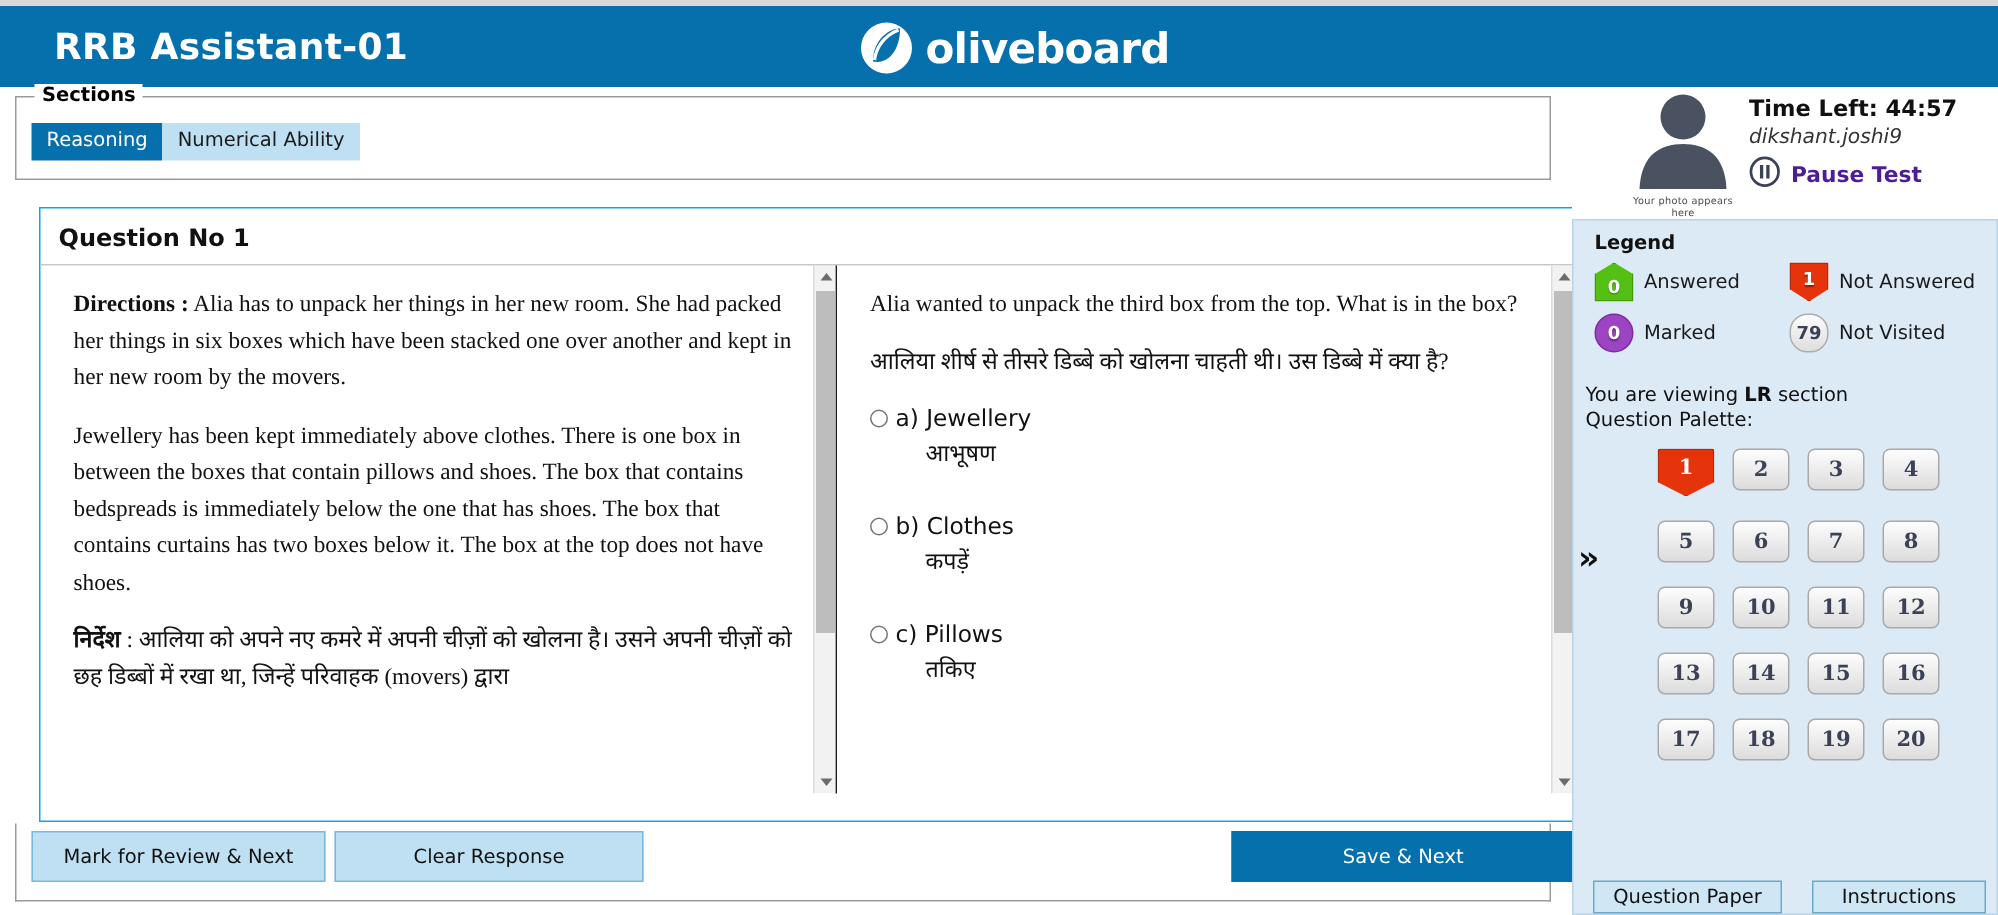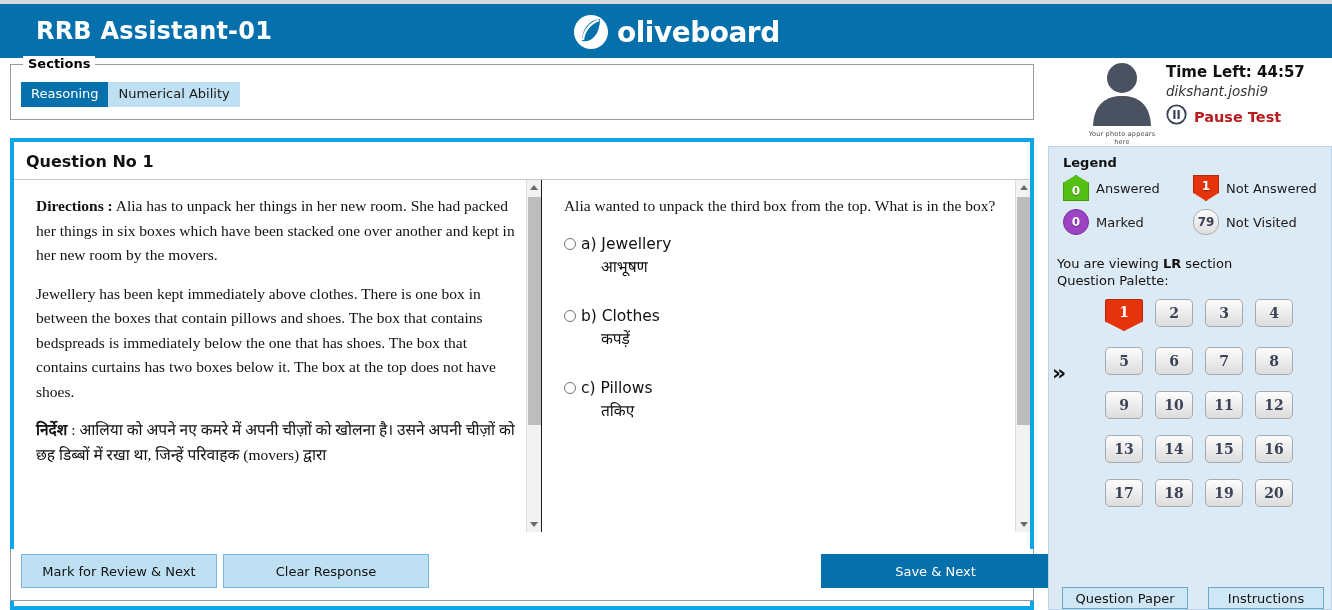--- a/index.html
+++ b/index.html
@@ -63,23 +63,23 @@
     padding: 4px 10px 5px 10px;
     cursor: pointer;
     border: none;
     line-height: 16px;
   }
   .tab.active { background: #0670ad; color: #ffffff; }
   .tab.inactive { background: #bfe0f2; color: #1a1a1a; }
 
   
   .qpanel {
-    position: absolute; left: 10px; top: 138px;
-    width: 1024px; height: 472px;
-    border: 4px solid #0ea5e9;
+    position: absolute; left: 26px; top: 138px;
+    width: 1024px; height: 410px;
+    border: 1px solid #0ea5e9;
     background: #ffffff;
   }
   .q-no {
     font-size: 16px; font-weight: bold; color: #111;
     padding: 10px 0 8px 12px;
     border-bottom: 1px solid #c8c8c8;
   }
   .q-body { display: flex; height: 352px; }
 
   .pane-left {
@@ -198,21 +198,21 @@
   }
   .username {
     position: absolute; left: 118px; top: 25px;
     font-size: 13.5px; font-style: italic; color: #333;
   }
   .pause-row {
     position: absolute; left: 118px; top: 46px;
     display: flex; align-items: center; gap: 7px;
     cursor: pointer;
   }
-  .pause-label { font-size: 14.5px; font-weight: bold; color: #b91c1c; }
+  .pause-label { font-size: 14.5px; font-weight: bold; color: #4c1d95; }
 
   .legend-panel {
     position: absolute; left: 0; top: 88px;
     width: 284px; height: 464px;
     background: #dceaf5;
     border: 1px solid #b8d4e6;
   }
   .legend-title {
     font-size: 13px; font-weight: bold; color: #111;
     padding: 8px 0 0 14px;
@@ -367,20 +367,21 @@
           <div class="thumb"></div>
           <div class="arrow down">
               <span class="tri-down"></span>
             </div>
         </div>
       </div>
 
       <div class="pane-right">
         <div class="pane-content">
           <p>Alia wanted to unpack the third box from the top. What is in the box?</p>
+          <p class="hindi">आलिया शीर्ष से तीसरे डिब्बे को खोलना चाहती थी। उस डिब्बे में क्या है?</p>
 
           <div class="opt">
             <span class="radio"></span>
             <span class="opt-texts">
               <span>a) Jewellery</span><br>
               <span class="opt-hi hindi">आभूषण</span>
             </span>
           </div>
 
           <div class="opt">

